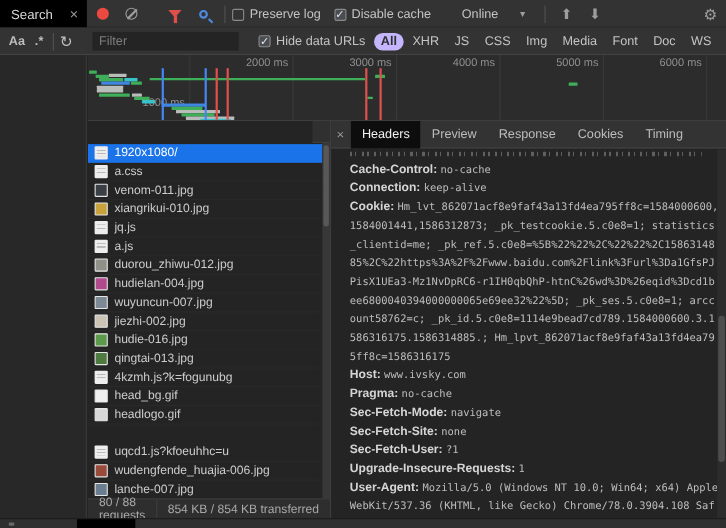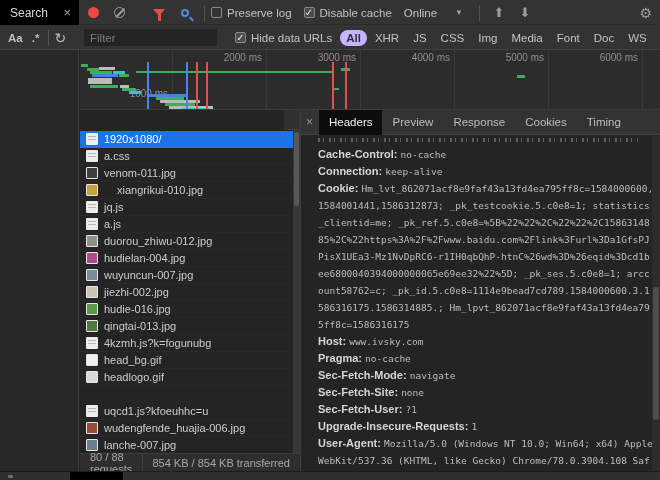--- a/index.html
+++ b/index.html
@@ -23,22 +23,22 @@
     border-top:7px solid #e0504b; position:relative; }
   .funnel::after { content:""; position:absolute; left:-1.5px; top:-2px; width:3px; height:7px; background:#e0504b; }
   .mag { width:8px; height:8px; border:2px solid #4e8ae0; border-radius:50%; position:relative; }
   .mag::after { content:""; position:absolute; left:6px; top:7px; width:5px; height:2px;
     background:#4e8ae0; transform:rotate(45deg); }
   .vdiv { width:1px; height:16px; background:#525252; margin:0 6px; }
   .cb { width:11px; height:11px; border:1px solid #8a8a8a; border-radius:2px; margin-right:5px;
     display:inline-flex; align-items:center; justify-content:center; font-size:10px; color:#e8eaed; background:transparent; }
   .cb.checked { background:#4a4d51; }
   .tlabel { font-size:11.5px; color:#c3c3c3; margin-right:12px; white-space:nowrap; }
-  .chk-group { display:flex; align-items:center; }
-  #throttle { display:flex; align-items:center; color:#c3c3c3; font-size:11.5px; margin:0 10px 0 0; }
+  .chk-group { display:flex; align-items:flex-end; }
+  #throttle { display:flex; align-items:center; color:#c3c3c3; font-size:11.5px; margin:0 10px 0 16px; }
   #throttle .caret { margin-left:18px; font-size:8px; color:#9e9e9e; }
   .arrow-ic { color:#9e9e9e; font-size:13px; }
   #gear { position:absolute; right:8px; top:5px; color:#9e9e9e; font-size:14px; }
 
   #row2 { left:0; top:25px; width:660px; height:25px; background:#333; border-bottom:1px solid #434343; }
   #search-controls { left:0; top:25px; width:79px; height:25px; display:flex; align-items:center;
     padding-left:8px; color:#bdbdbd; }
   #search-controls .sc { font-size:11.5px; font-weight:bold; margin-right:9px; }
   #search-controls .refresh { font-size:14px; font-weight:normal; }
   #filter-bar { left:80px; top:25px; width:580px; height:25px; display:flex; align-items:center; overflow:hidden; }
@@ -235,21 +235,21 @@
       <span>1920x1080/</span>
     </div>
     <div class="req-row" style="top: 38px;">
       <span class="fic doc"></span>
       <span>a.css</span>
     </div>
     <div class="req-row" style="top: 55px;">
       <span class="fic img" style="background: rgb(58, 63, 70);"></span>
       <span>venom-011.jpg</span>
     </div>
-    <div class="req-row" style="top: 72px; gap: 13px;">
+    <div class="req-row" style="top: 72px;">
       <span class="fic img" style="background: rgb(200, 162, 58);"></span>
       <span>xiangrikui-010.jpg</span>
     </div>
     <div class="req-row" style="top: 89px;">
       <span class="fic doc"></span>
       <span>jq.js</span>
     </div>
     <div class="req-row" style="top: 106px;">
       <span class="fic doc"></span>
       <span>a.js</span>

